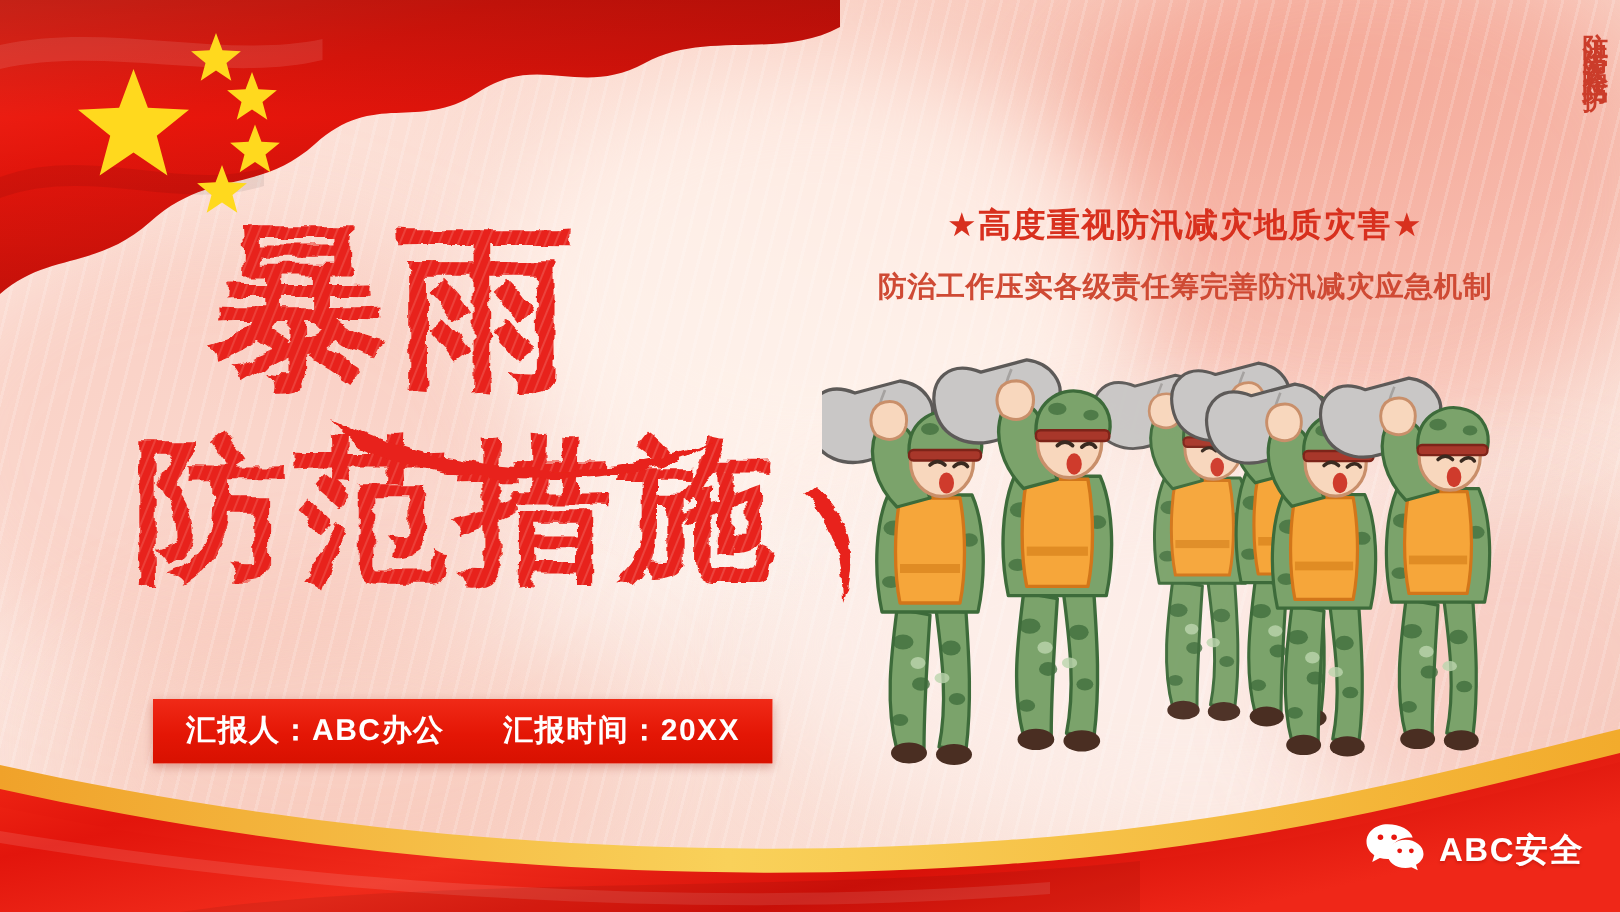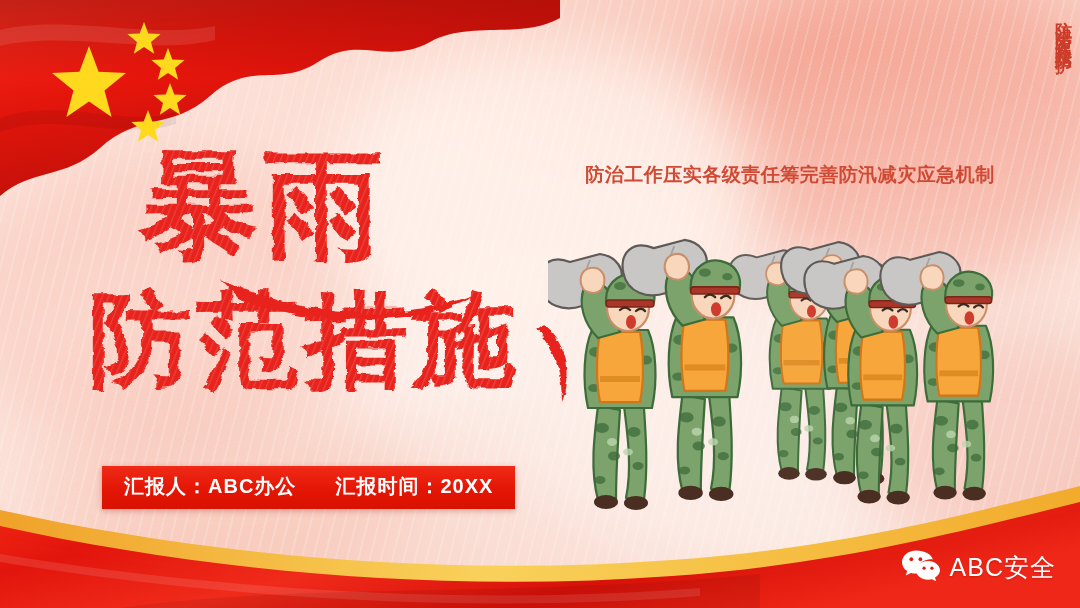--- a/index.html
+++ b/index.html
@@ -40,21 +40,21 @@
   .vside{
     position:absolute;right:8px;top:8px;
     writing-mode:vertical-rl;text-orientation:upright;
     font-size:17px;font-weight:700;letter-spacing:5px;
     color:#c8321f;opacity:.92;line-height:1.05;
   }
 
   
   .subtitle{position:absolute;left:530px;top:135px;width:520px;text-align:center;}
   .sub1{font-size:22px;font-weight:700;color:#d8301e;letter-spacing:1px;white-space:nowrap;}
-  .sub2{margin-top:27px;font-size:19px;font-weight:700;color:#cf4a34;letter-spacing:.5px;white-space:nowrap;}
+  .sub2{margin-top:13px;font-size:19px;font-weight:700;color:#cf4a34;letter-spacing:.5px;white-space:nowrap;}
 
   
   .title{position:absolute;left:92px;top:128px;width:520px;height:300px;pointer-events:none;}
   .title svg{display:block;}
   .t-line1{
     font-size:118px;font-weight:700;fill:#e8241a;
     font-family:"DejaVu Serif","Liberation Serif",serif;
     letter-spacing:6px;
   }
   .t-line2{
@@ -76,21 +76,21 @@
 
   
   .ribbon{position:absolute;left:0;bottom:0;width:1080px;height:150px;pointer-events:none;}
   .ribbon svg{display:block;}
 
   
   .wechat{
     position:absolute;right:24px;bottom:22px;
     display:flex;align-items:center;gap:9px;
   }
-  .wechat .label{color:#fff;font-size:25px;font-weight:400;letter-spacing:1px;
+  .wechat .label{color:#fff;font-size:22px;font-weight:700;letter-spacing:1px;
     text-shadow:0 1px 2px rgba(140,10,0,.35);}
 
   
   .illus{position:absolute;left:548px;top:236px;width:512px;height:300px;pointer-events:none;}
   .illus svg{display:block;}
 </style>
 </head>
 <body>
 
 <div id="slide">
@@ -140,20 +140,21 @@
         <polygon points="168,48 172.3,59.5 184.6,60.1 175,68 178.2,79.8 168,73 157.8,79.8 161,68 151.4,60.1 163.7,59.5"></polygon>
         <polygon points="170,83 174.3,94.5 186.6,95.1 177,103 180.2,114.8 170,108 159.8,114.8 163,103 153.4,95.1 165.7,94.5"></polygon>
         <polygon points="148,110 152.3,121.5 164.6,122.1 155,130 158.2,141.8 148,135 137.8,141.8 141,130 131.4,122.1 143.7,121.5"></polygon>
       </g>
     </svg>
   </div>
 
   <div class="vside">防洪防灾遇险防护</div>
 
   <div class="subtitle">
+    <div class="sub1">★高度重视防汛减灾地质灾害★</div>
     <div class="sub2">防治工作压实各级责任筹完善防汛减灾应急机制</div>
   </div>
 
   <div class="title">
     <svg width="520" height="300" viewBox="0 0 520 300">
       <defs>
 
         <filter id="brush" x="-12%" y="-12%" width="124%" height="124%">
           <feTurbulence type="fractalNoise" baseFrequency="0.055 0.10" numOctaves="3" seed="7" result="n"></feTurbulence>
           <feDisplacementMap in="SourceGraphic" in2="n" scale="7" xChannelSelector="R" yChannelSelector="G"></feDisplacementMap>

